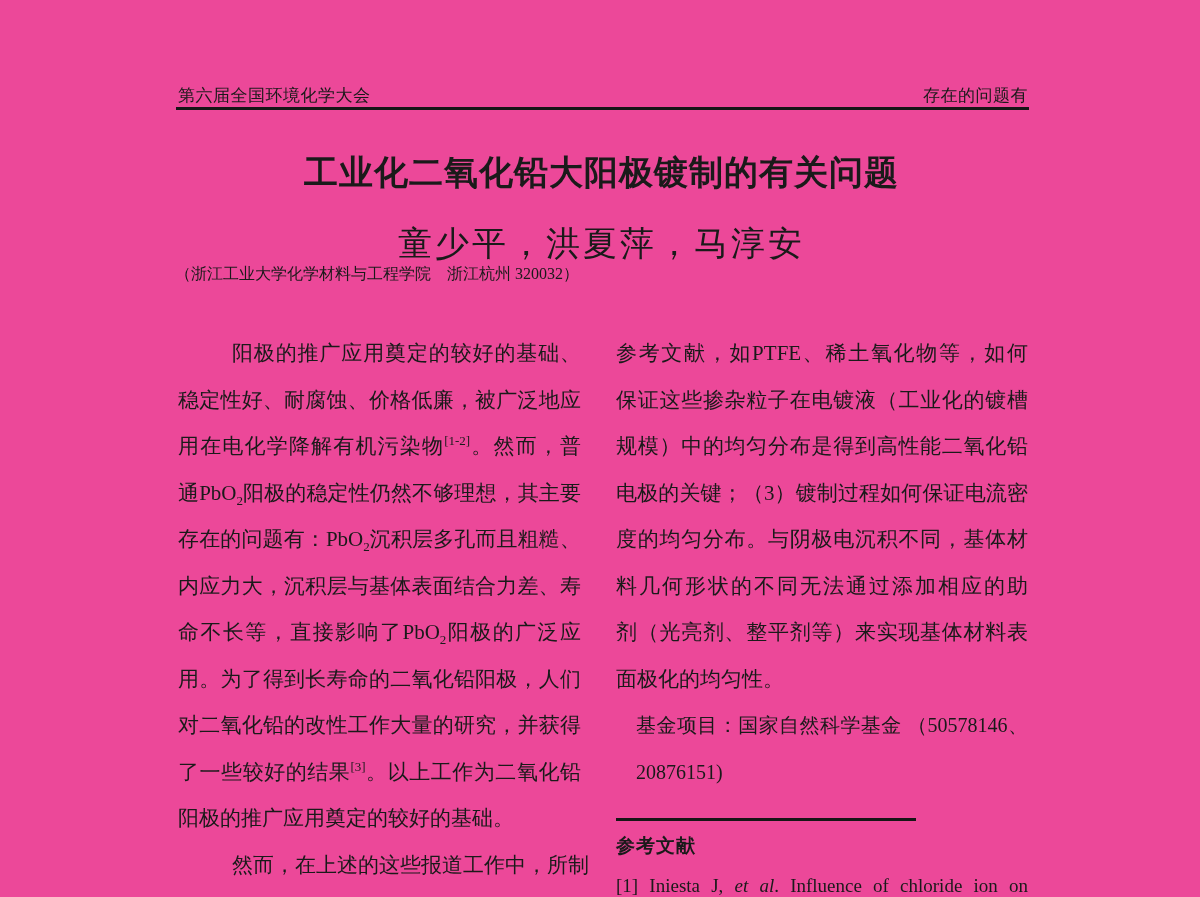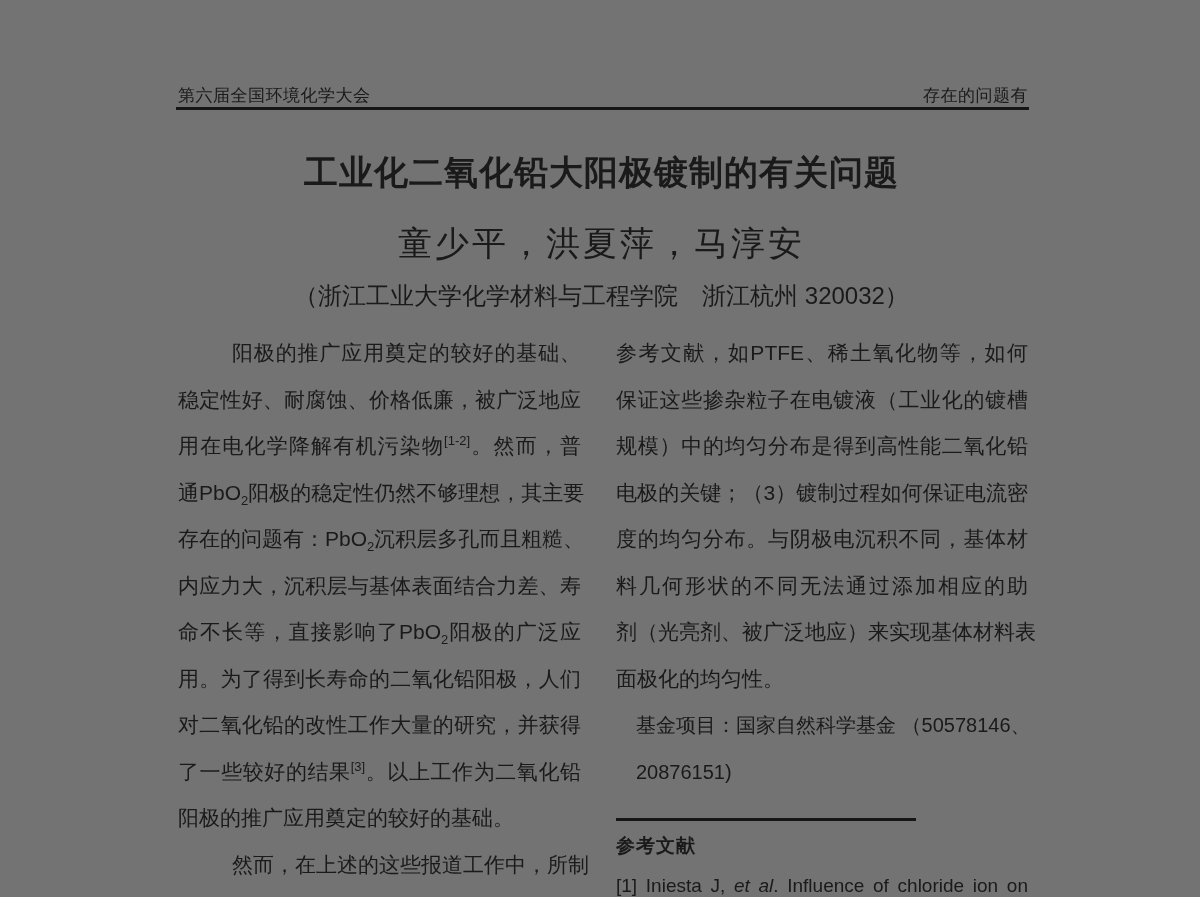--- a/index.html
+++ b/index.html
@@ -1,38 +1,38 @@
 <!DOCTYPE html>
 <html><head>
 <meta charset="utf-8">
 <style>
   html,body { margin:0; padding:0; background:#ffffff; }
   .page {
     position:relative;
     width:1200px; height:897px;
-    background:#737373;
+    background:#ec4899;
     overflow:hidden;
-    font-family:Liberation Sans, sans-serif;
+    font-family:Liberation Serif, serif;
     color:#1a1a1a;
   }
   .hdr-left  { position:absolute; left:178px; top:84px;  font-size:17px; letter-spacing:0.5px; }
   .hdr-right { position:absolute; right:172px; top:84px; font-size:17px; letter-spacing:0.5px; }
   .hdr-rule  { position:absolute; left:176px; top:107px; width:853px; height:3px; background:#161616; }
 
   .title {
     position:absolute; left:175px; top:150px; width:853px;
     text-align:center; font-size:34px; font-weight:700; letter-spacing:1px;
   }
   .authors {
     position:absolute; left:175px; top:221px; width:853px;
     text-align:center; font-size:34px; letter-spacing:3px;
   }
   .affiliation {
-    position:absolute; left:175px; top:280px; width:853px;
-    text-align:center; font-size:24px;
+    position:absolute; left:175px; top:264px; width:853px;
+    font-size:16px;
   }
 
   .col { position:absolute; top:330px; }
   .col-left  { left:178px; width:403px; }
   .col-right { left:616px; width:412px; }
 
   .bodyline {
     height:46.5px; line-height:46.5px;
     font-size:21px;
     text-align:justify; text-align-last:justify;
@@ -85,21 +85,21 @@
       <div class="bodyline noj"><span>阳极的推广应用奠定的较好的基础。</span></div>
       <div class="bodyline indent"><span>然而，在上述的这些报道工作中，所制</span></div>
     </div>
   <div class="col col-right">
       <div class="bodyline"><span>参考文献，如PTFE、稀土氧化物等，如何</span></div>
       <div class="bodyline"><span>保证这些掺杂粒子在电镀液（工业化的镀槽</span></div>
       <div class="bodyline"><span>规模）中的均匀分布是得到高性能二氧化铅</span></div>
       <div class="bodyline"><span>电极的关键；（3）镀制过程如何保证电流密</span></div>
       <div class="bodyline"><span>度的均匀分布。与阴极电沉积不同，基体材</span></div>
       <div class="bodyline"><span>料几何形状的不同无法通过添加相应的助</span></div>
-      <div class="bodyline"><span>剂（光亮剂、被广泛地应）来实现基体材料表</span></div>
+      <div class="bodyline"><span>剂（光亮剂、整平剂等）来实现基体材料表</span></div>
       <div class="bodyline noj"><span>面极化的均匀性。</span></div>
       <div class="bodyline fund"><span>基金项目：国家自然科学基金 （50578146、</span></div>
       <div class="bodyline fund noj"><span>20876151)</span></div>
     </div>
 
   <div class="ref-rule"></div>
   <div class="ref-heading">参考文献</div>
   <div class="ref-block">
       <div class="bodyline"><span>[1] </span><span>Iniesta J, </span><span class="seg-italic">et al</span><span>. Influence of chloride ion on</span></div>
     </div>

